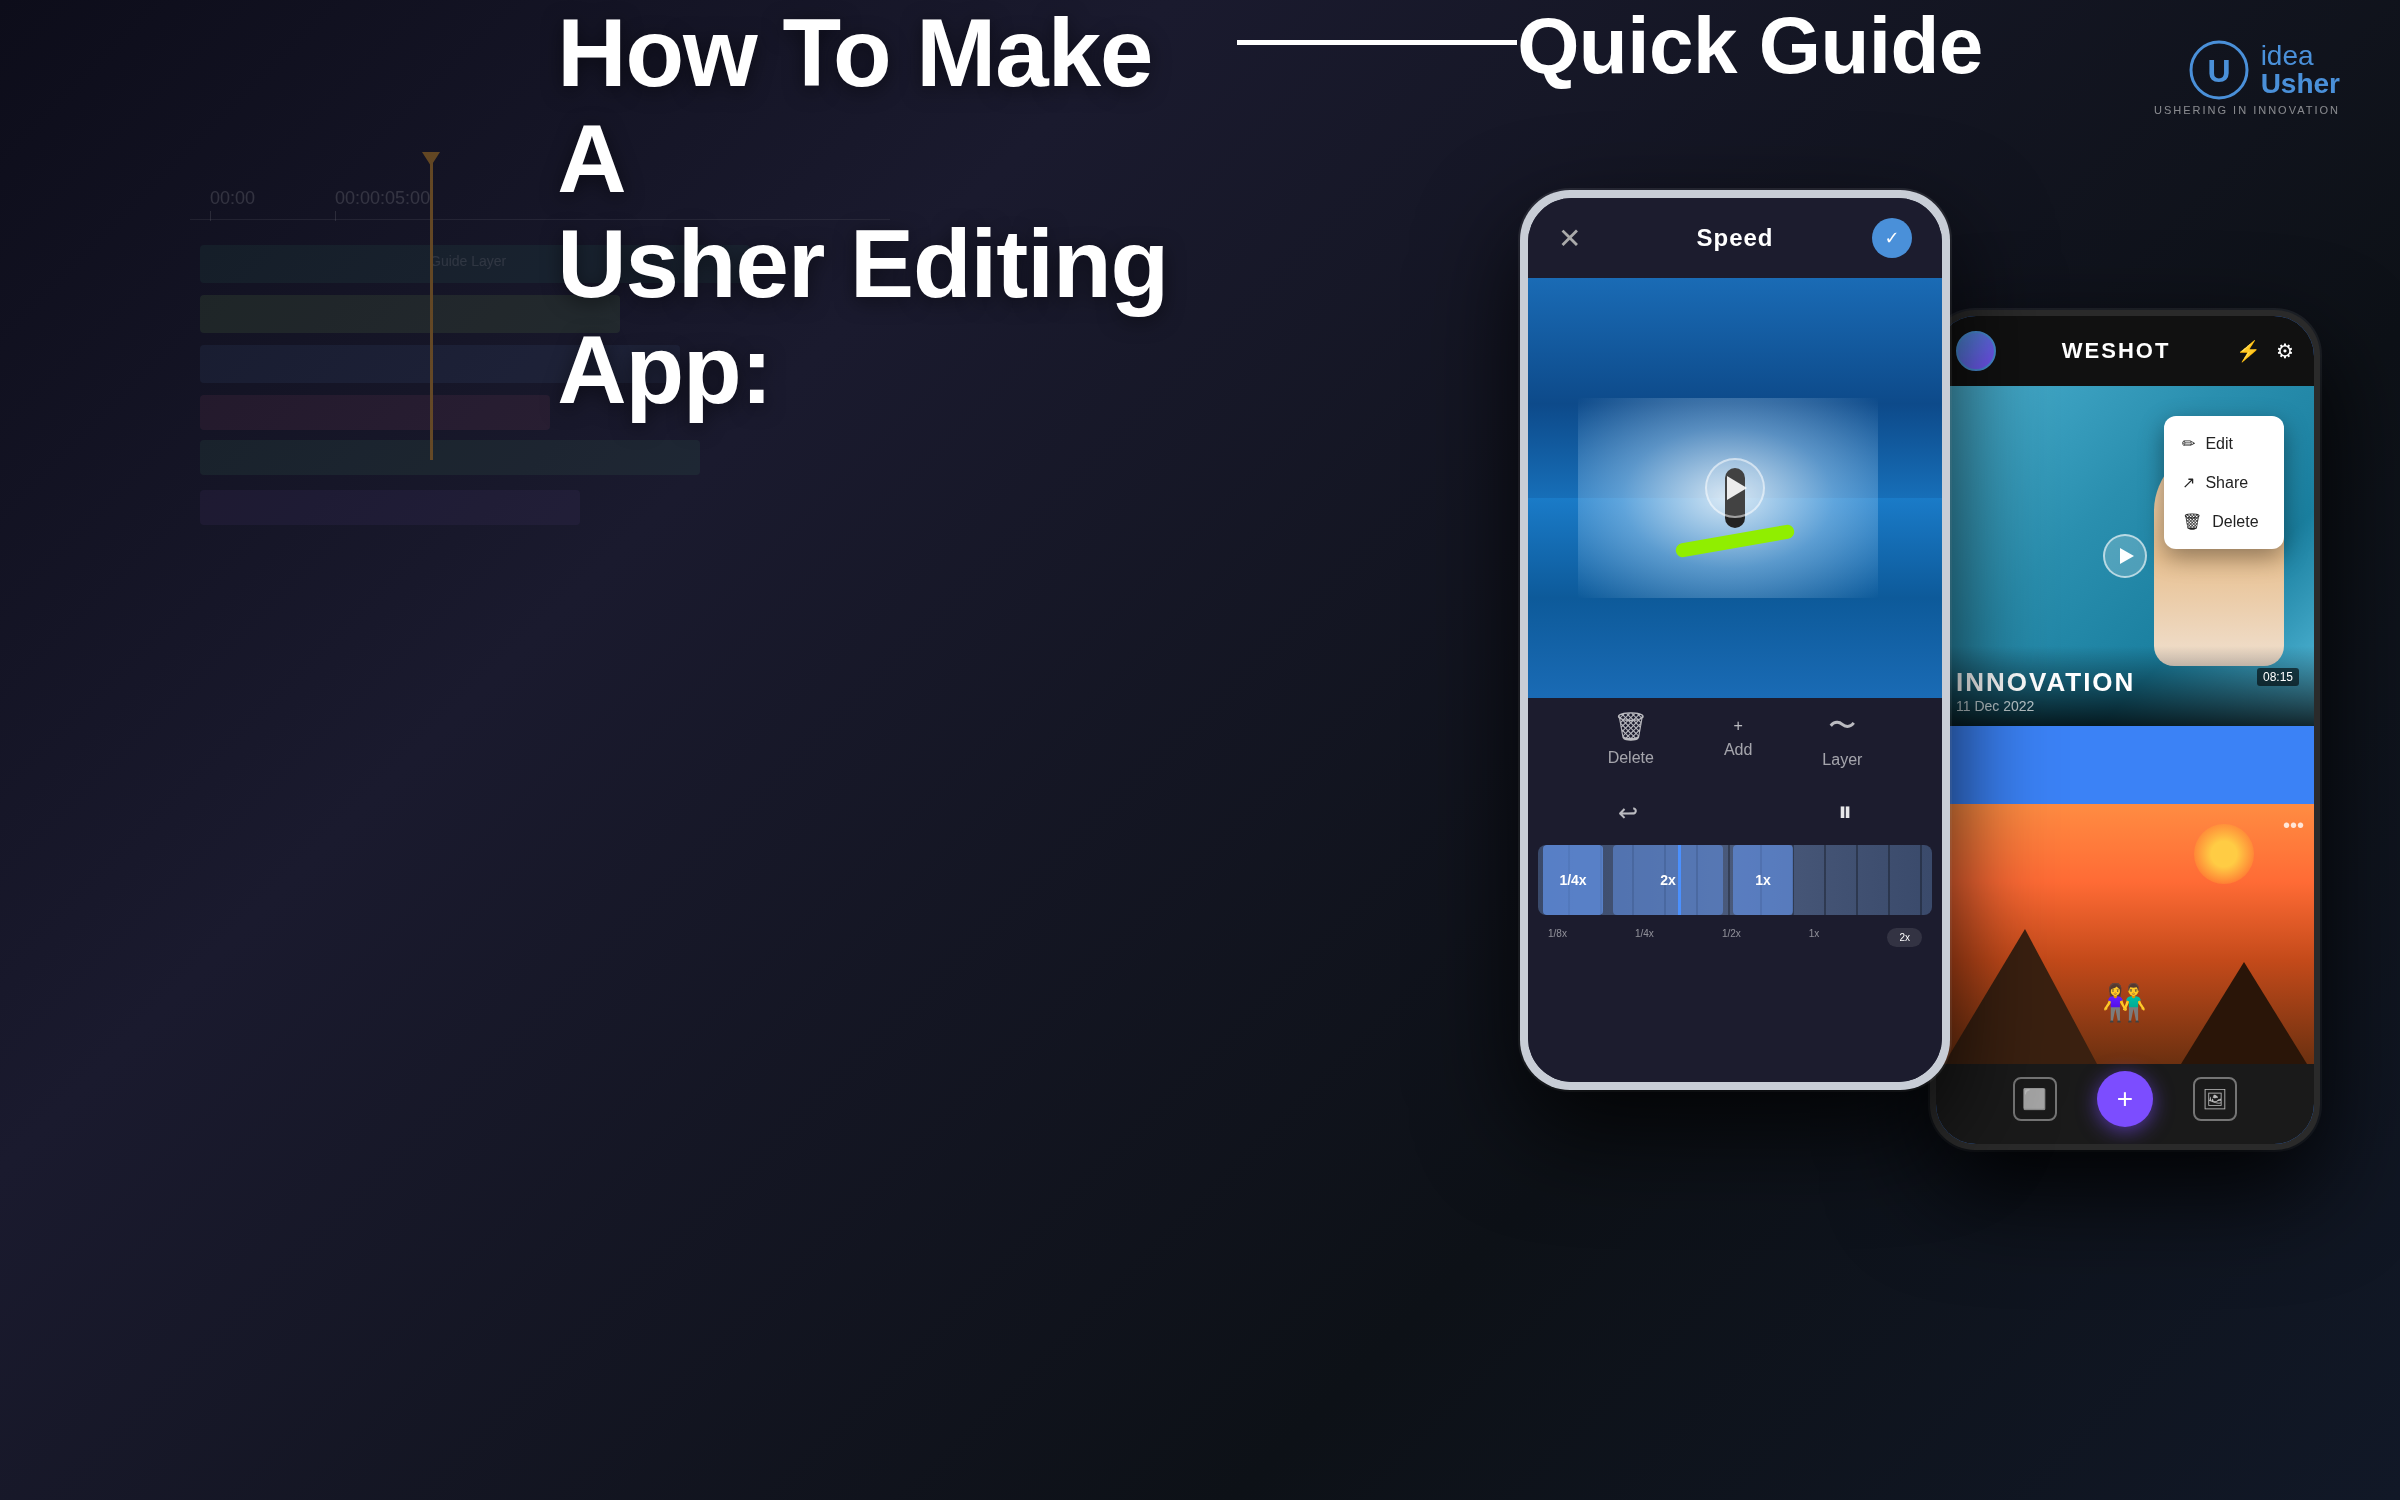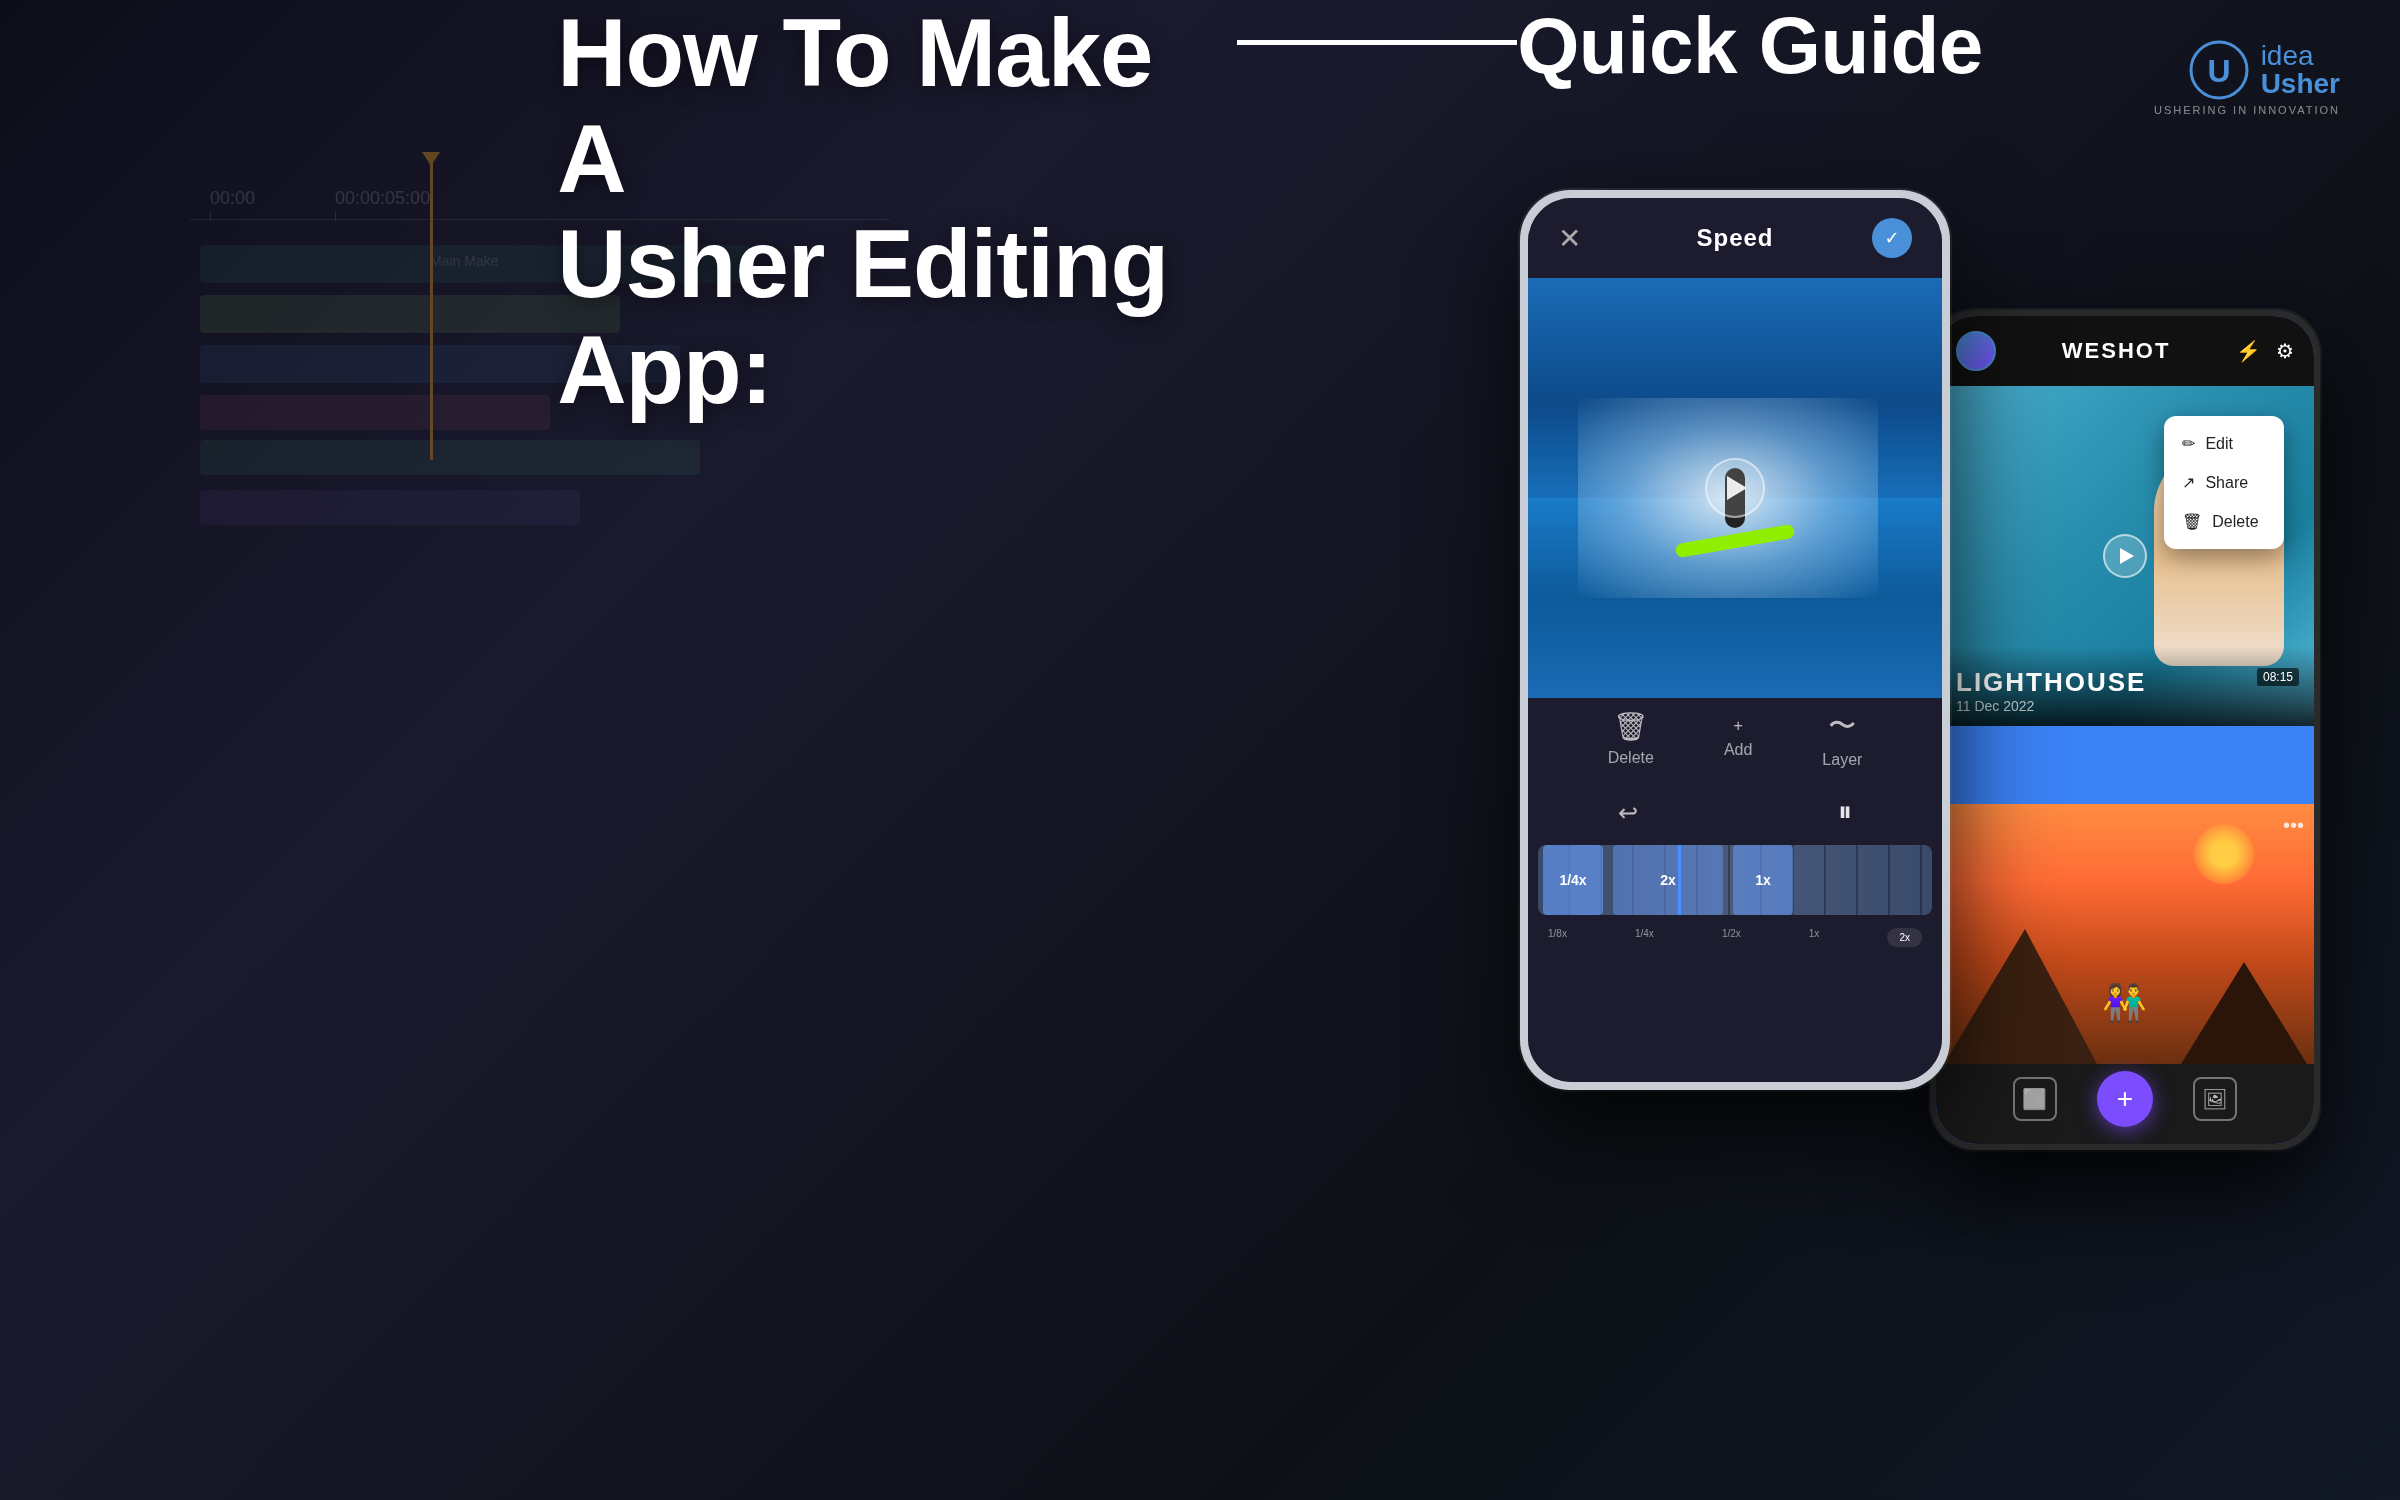--- a/index.html
+++ b/index.html
@@ -746,21 +746,21 @@
   <div class="timeline-ruler">
     <div class="ruler-marks">
       <span class="ruler-mark">00:00</span>
       <span class="ruler-mark">00:00:05:00</span>
     </div>
   </div>
 
   <div class="timeline-playhead"></div>
 
   <div class="bg-track-1"></div>
-  <div class="bg-track-label">Main Make</div>
+  <div class="bg-track-label">Guide Layer</div>
   <div class="bg-track-2"></div>
   <div class="bg-track-3"></div>
   <div class="bg-track-4"></div>
   <div class="bg-track-5"></div>
   <div class="bg-track-6"></div>
 </div>
 
 <div class="main-content">
   <div class="headline">
     <span>How To Make A</span><br>
@@ -869,21 +869,21 @@
 
         <div style="position:absolute;right:30px;bottom:60px;width:130px;height:220px;background:linear-gradient(180deg,#f5d5b0 0%,#e8c090 50%,#f0e0d0 100%);border-radius:65px 65px 20px 20px;overflow:hidden;">
           <div style="position:absolute;top:10px;left:50%;transform:translateX(-50%);width:50px;height:50px;background:linear-gradient(180deg,#8B6914 0%,#D4A030 100%);border-radius:50%;"></div>
         </div>
 
         <div class="play-btn-small">
           <div class="play-icon-small"></div>
         </div>
 
         <div class="lighthouse-overlay">
-          <span class="lighthouse-title">LIGHTHOUSE</span>
+          <span class="lighthouse-title">INNOVATION</span>
           <span class="lighthouse-date">11 Dec 2022</span>
         </div>
         <div class="video-duration">08:15</div>
       </div>
 
       <div class="sunset-card">
         <div class="sunset-scene">
           <div style="position:absolute;bottom:0;left:-10px;width:180px;height:150px;background:#3a2010;clip-path:polygon(10% 100%, 55% 10%, 95% 100%);"></div>
           <div style="position:absolute;bottom:0;right:0;width:140px;height:120px;background:#2a1508;clip-path:polygon(5% 100%, 50% 15%, 95% 100%);"></div>
           <div style="position:absolute;bottom:40px;left:50%;transform:translateX(-50%);font-size:36px;">👫</div>

